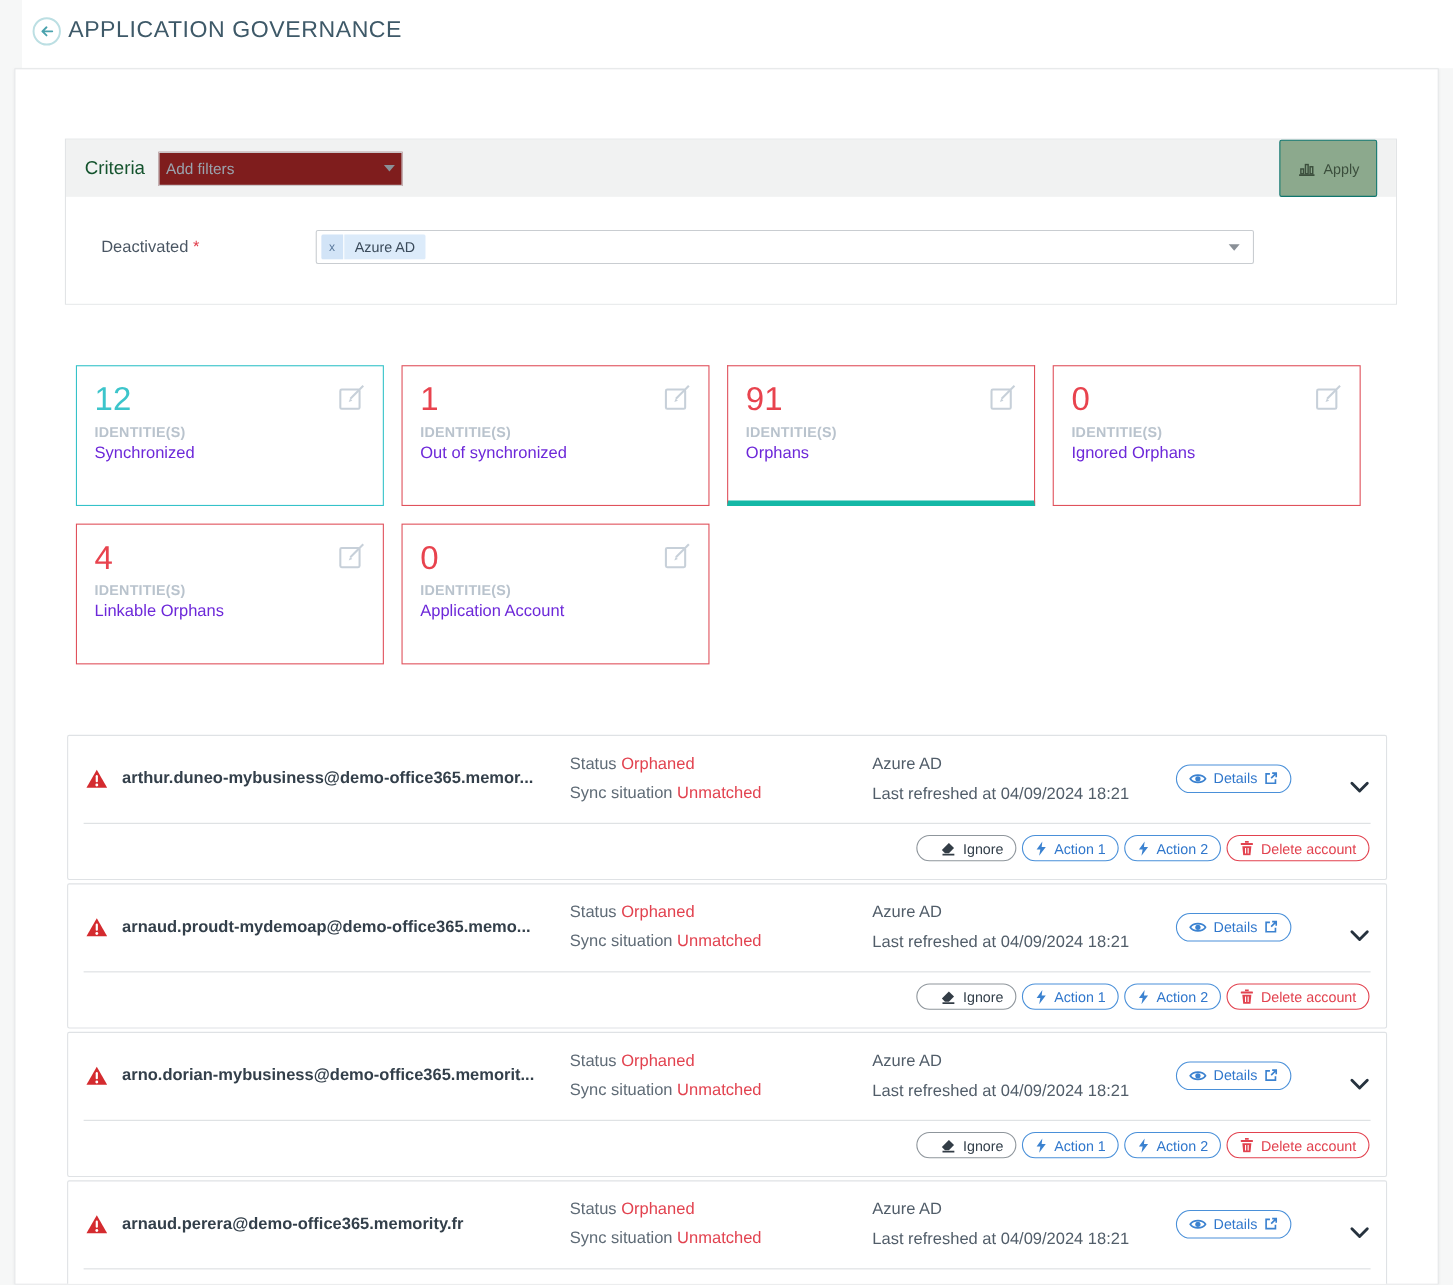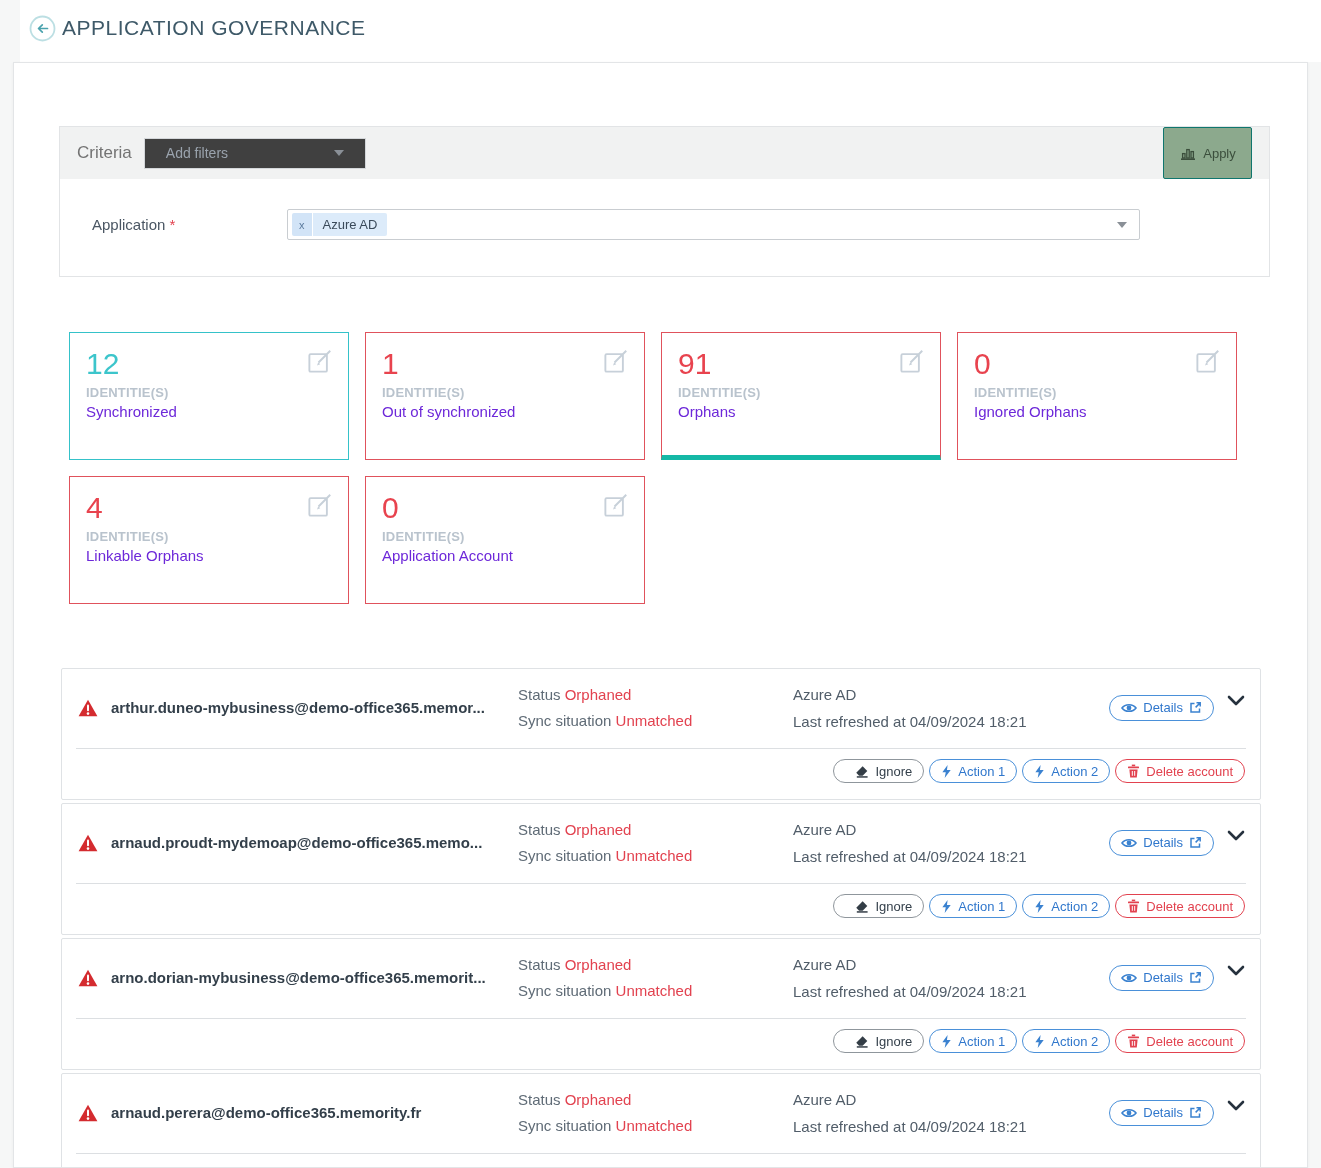--- a/index.html
+++ b/index.html
@@ -11,23 +11,23 @@
   .back-btn { width:27px; height:27px; display:inline-flex; cursor:pointer; }
   .page-title { font-size:21px; font-weight:400; letter-spacing:.5px; color:#3e5968; margin-left:6px; margin-top:1px; }
 
   
   .panel { margin:0 13px; background:#ffffff; border:1px solid #e3e5e7;
     box-shadow:0 1px 3px rgba(0,0,0,.05); height:1106px; overflow:hidden; }
 
   
   .criteria-box { margin:63px 37px 0 45px; border:1px solid #e2e4e6; }
   .criteria-header { height:52px; background:#f1f2f2; display:flex; align-items:center; padding:0 17px 0 17px; }
-  .criteria-label { font-size:17px; color:#737373; margin-right:12px; }
-  .select { background:#404040; border:1px solid #d4d7da; height:31px; display:flex; align-items:center;
-    padding:0 21px; font-size:14px; color:#9aa3ad; cursor:pointer; }
+  .criteria-label { font-size:17px; color:#14532d; margin-right:12px; }
+  .select { background:#7f1d1d; border:1px solid #d4d7da; height:31px; display:flex; align-items:center;
+    padding:0 6px; font-size:14px; color:#9aa3ad; cursor:pointer; }
   .addfilters { width:222px; }
   .caret { width:0; height:0; border-left:5px solid transparent; border-right:5px solid transparent;
     border-top:6px solid #8a9097; margin-left:auto; }
   .apply-btn { margin-left:auto; width:89px; height:52px; background:#8ca98d; border:1px solid #0f766e;
     border-radius:2px; display:flex; align-items:center; justify-content:center; gap:6px;
     font-size:13px; color:#3b4e3c; cursor:pointer; }
   .criteria-body { background:#fff; padding:30px 0 36px 32px; display:flex; align-items:center; }
   .app-label { font-size:15px; color:#4a5663; width:195px; }
   .asterisk { color:#e2424f; }
   .app-select { width:853px; height:31px; border:1px solid #c9cdd1; border-radius:2px; background:#fff;
@@ -52,21 +52,21 @@
   
   .rows { margin:64px 46px 0 47px; }
   .row-card { background:#fff; border:1px solid #dfe2e5; border-radius:2px; margin-bottom:3px; }
   .row-main { display:flex; align-items:center; min-height:73px; padding:4px 15px 0 16px; }
   .warn { width:20px; height:18px; flex:0 0 auto; margin-right:13px; }
   .email { font-size:15px; font-weight:700; color:#333f4a; width:407px; flex:0 0 auto;
     white-space:nowrap; overflow:hidden; }
   .col-status { width:275px; flex:0 0 auto; font-size:15px; line-height:26px; color:#5f6b76; }
   .red { color:#e2424f; }
   .col-app { flex:1 1 auto; font-size:15px; line-height:27px; color:#515d69; }
-  .row-ctrl { flex:0 0 auto; display:flex; align-items:flex-start; }
+  .row-ctrl { flex:0 0 auto; display:flex; align-items:flex-end;gap:40px; }
   .details-btn { height:26px; border:1px solid #4a90d9; border-radius:13px; background:#fff;
     display:flex; align-items:center; gap:6px; padding:0 11px; font-size:13px; color:#3077cc; cursor:pointer; }
   .chev { margin-left:13px; cursor:pointer; display:flex; }
   .divider { border-top:1px solid #dcdfe2; margin:6px 14px 0 14px; }
   .row-actions { display:flex; justify-content:flex-end; gap:5px; padding:10px 15px 16px; }
   .pill { height:24px; border-radius:12px; background:#fff; display:flex; align-items:center; gap:6px;
     padding:0 11px; font-size:13px; cursor:pointer; }
   .pill.ignore { border:1px solid #8f969c; color:#333f4a;padding-left:20px; }
   .pill.action { border:1px solid #4a90d9; color:#3077cc; }
   .pill.delete { border:1px solid #e2424f; color:#e2424f; }
@@ -98,21 +98,21 @@
           <path d="M2 14.2 H16" stroke="#3b4e3c" stroke-width="1.6" fill="none"></path>
           <rect x="3.6" y="8.6" width="2.4" height="4.4" fill="none" stroke="#3b4e3c" stroke-width="1.3"></rect>
           <rect x="7.8" y="4.6" width="2.4" height="8.4" fill="none" stroke="#3b4e3c" stroke-width="1.3"></rect>
           <rect x="12" y="6.6" width="2.4" height="6.4" fill="none" stroke="#3b4e3c" stroke-width="1.3"></rect>
         </svg>
         <span>Apply</span>
       </button>
     </div>
     <div class="criteria-body">
       <span class="app-label">
-        <span>Application</span>
+        <span>Deactivated</span>
         <span class="asterisk">*</span>
       </span>
       <div class="app-select">
         <span class="tag">
           <span class="tag-x">x</span>
           <span class="tag-text">Azure AD</span>
         </span>
         <span class="caret"></span>
       </div>
     </div>

